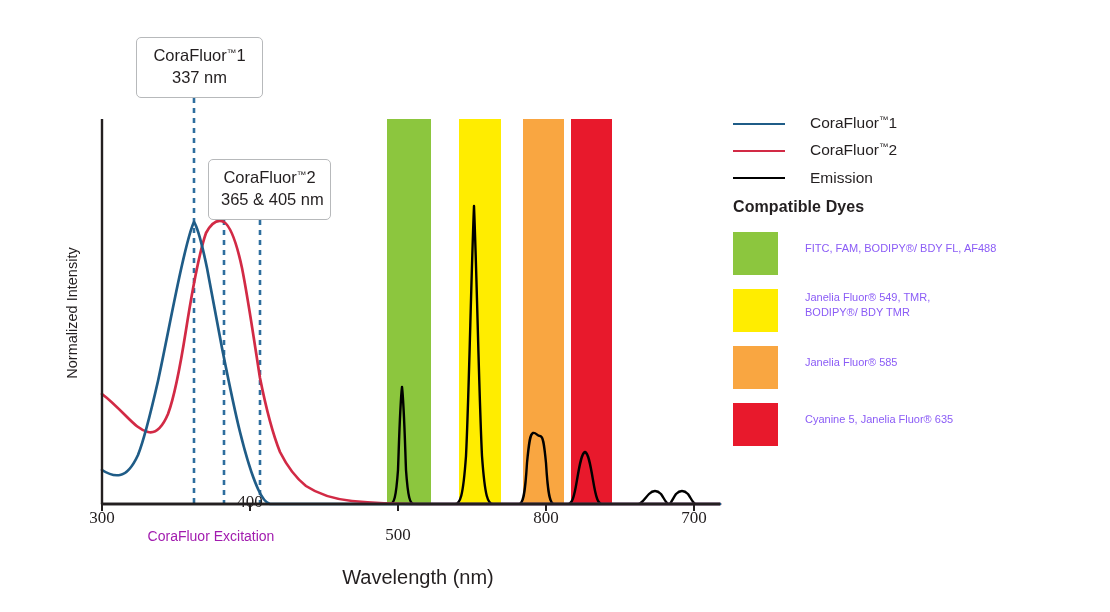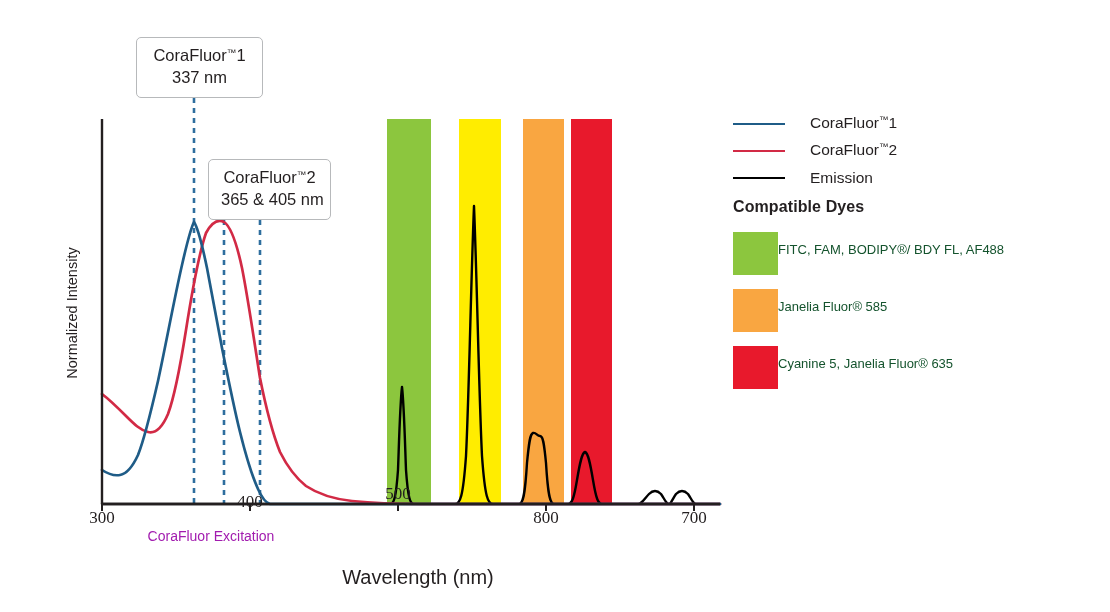--- a/index.html
+++ b/index.html
@@ -146,22 +146,23 @@
     margin-bottom: 14px;
     min-height: 43px;
   }
   .dye-swatch {
     width: 45px;
     height: 43px;
     flex: 0 0 auto;
     margin-left: 3px;
   }
   .dye-label {
-    font-size: 13px;
-    color: #14532d;
+    margin-left: 27px;
+    font-size: 11px;
+    color: #8b5cf6;
     line-height: 1.4;
     padding-top: 9px;
   }
 </style>
 </head>
 <body>
 
 <div id="chart-figure">
 
   <svg id="plot-svg" width="730" height="612" viewBox="0 0 730 612">
@@ -257,21 +258,21 @@
     <div>337 nm</div>
   </div>
 
   <div class="callout" id="callout-cf2">
     <div><span>CoraFluor</span><span class="sup">™</span><span>2</span></div>
     <div>365 &amp; 405 nm</div>
   </div>
 
   <div class="axis-tick-label" style="left:67px;  top:508px;">300</div>
   <div class="axis-tick-label" style="left:215px; top:492px;">400</div>
-  <div class="axis-tick-label" style="left:363px; top:484px;">500</div>
+  <div class="axis-tick-label" style="left:363px; top:525px;">500</div>
   <div class="axis-tick-label" style="left:511px; top:508px;">800</div>
   <div class="axis-tick-label" style="left:659px; top:508px;">700</div>
 
   <div class="axis-group-label" style="left:66px; top:528px; width:290px;">CoraFluor Excitation</div>
 
   <div id="x-axis-title">Wavelength (nm)</div>
   <div id="y-axis-title">Normalized Intensity</div>
 </div>
 
 <div id="right-panel">
@@ -296,20 +297,27 @@
 
   <div id="dyes-heading">Compatible Dyes</div>
 
   <div id="dyes-list">
 
     <div class="dye-row">
       <span class="dye-swatch" style="background:#8CC63E;"></span>
       <span class="dye-label"><span>FITC, FAM, BODIPY®/ BDY FL, AF488</span></span>
     </div>
 
+    <div class="dye-row">
+      <span class="dye-swatch" style="background:#FFED00;"></span>
+      <span class="dye-label" style="padding-top:1px;">
+        <span>Janelia Fluor® 549, TMR,</span><br>
+        <span>BODIPY®/ BDY TMR</span>
+      </span>
+    </div>
 
     <div class="dye-row">
       <span class="dye-swatch" style="background:#F9A641;"></span>
       <span class="dye-label"><span>Janelia Fluor® 585</span></span>
     </div>
 
     <div class="dye-row">
       <span class="dye-swatch" style="background:#E8192C;"></span>
       <span class="dye-label"><span>Cyanine 5, Janelia Fluor® 635</span></span>
     </div>

